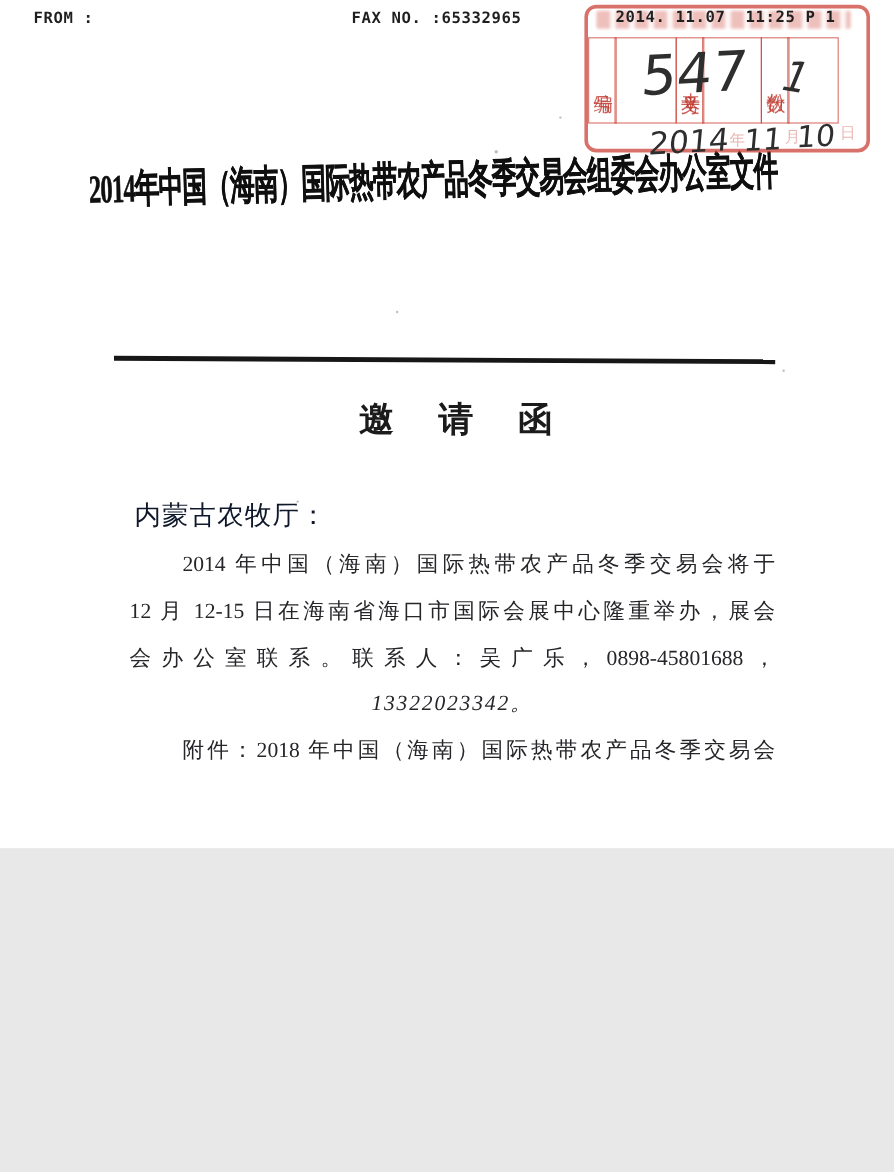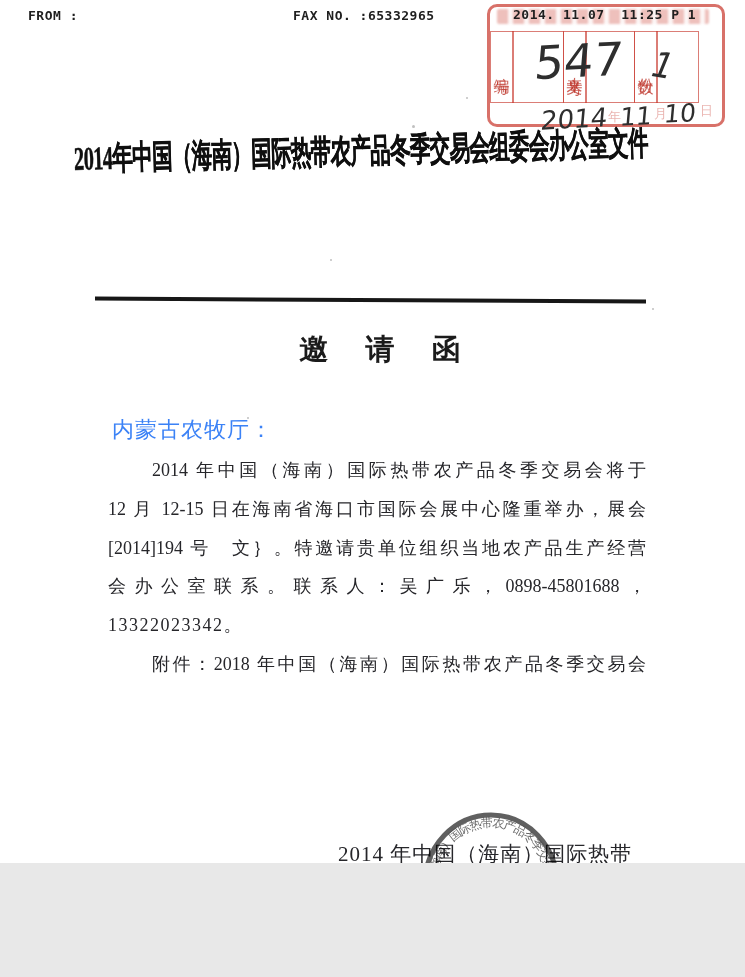--- a/index.html
+++ b/index.html
@@ -1,17 +1,17 @@
 <!DOCTYPE html>
 <html><head>
 <meta charset="utf-8">
 <style>
   html,body{margin:0;padding:0;background:#e8e8e8;}
   .page{
-    position:relative;width:745px;height:863px;background:#ffffff;
+    position:relative;width:745px;height:707px;background:#ffffff;
     font-family:"Liberation Serif", serif;color:#222;overflow:hidden;
     margin:0 auto;
   }
   
   .faxline{
     position:absolute;font-family:"DejaVu Sans Mono", monospace;
     font-size:13px;font-weight:700;color:#1f1f1f;white-space:pre;letter-spacing:.5px;
   }
   .fax-from{left:28px;top:8px;}
   .fax-no{left:293px;top:8px;}
@@ -61,29 +61,29 @@
   .divider{
     position:absolute;left:95px;top:298px;width:551px;height:4px;background:#171717;
     transform:rotate(.3deg);
   }
   
   .letter-title{
     position:absolute;left:0;top:330px;width:775px;text-align:center;
     font-size:29px;font-weight:700;color:#1b1b1b;letter-spacing:15px;
   }
   .salutation{
-    position:absolute;left:112px;top:415px;font-size:22px;color:#3b82f6;letter-spacing:1px;
+    position:absolute;left:112px;top:415px;font-size:22px;color:#0f172a;letter-spacing:1px;
   }
   .bodytext{
     position:absolute;left:108px;top:451px;width:538px;font-size:18px;color:#26262a;
   }
   .bline{height:38.8px;line-height:38.8px;white-space:nowrap;}
   .bline.justify{white-space:normal;text-align:justify;text-align-last:justify;}
   .bline.indent{text-indent:44px;}
-  .bline.plain{text-align:left;letter-spacing:1.5px;}
+  .bline.plain{text-align:center;letter-spacing:1.5px;font-style:italic;}
   .sig{
     position:absolute;font-size:21px;color:#26262a;letter-spacing:1px;white-space:nowrap;z-index:2;
   }
   .sig1{left:338px;top:840px;} .sig2{left:358px;top:881px;} .sig3{left:412px;top:922px;}
   
   .seal{position:absolute;left:420px;top:809px;z-index:3;opacity:.92;mix-blend-mode:multiply;}
   
   .speck{position:absolute;background:#8d8d8d;border-radius:50%;opacity:.55;}
 </style>
 </head>
@@ -118,21 +118,20 @@
   <div class="masthead">2014年中国（海南）国际热带农产品冬季交易会组委会办公室文件</div>
 
   <div class="divider"></div>
 
   <div class="letter-title">邀 请 函</div>
   <div class="salutation">内蒙古农牧厅：</div>
 
   <div class="bodytext">
     <div class="bline justify indent">2014 年中国（海南）国际热带农产品冬季交易会将于</div>
     <div class="bline justify">12 月 12-15 日在海南省海口市国际会展中心隆重举办，展会</div>
-    <div class="bline justify">[2014]194 号　文｝。特邀请贵单位组织当地农产品生产经营</div>
     <div class="bline justify">会办公室联系。联系人：吴广乐，0898-45801688，</div>
     <div class="bline plain">13322023342。</div>
     <div class="bline justify indent">附件：2018 年中国（海南）国际热带农产品冬季交易会</div>
   </div>
 
   <div class="sig sig1">2014 年中国（海南）国际热带</div>
   <div class="sig sig2">国际热带农产品冬季交易会</div>
 
   <svg class="seal" width="142" height="148" viewBox="0 0 142 148">
     <defs>

